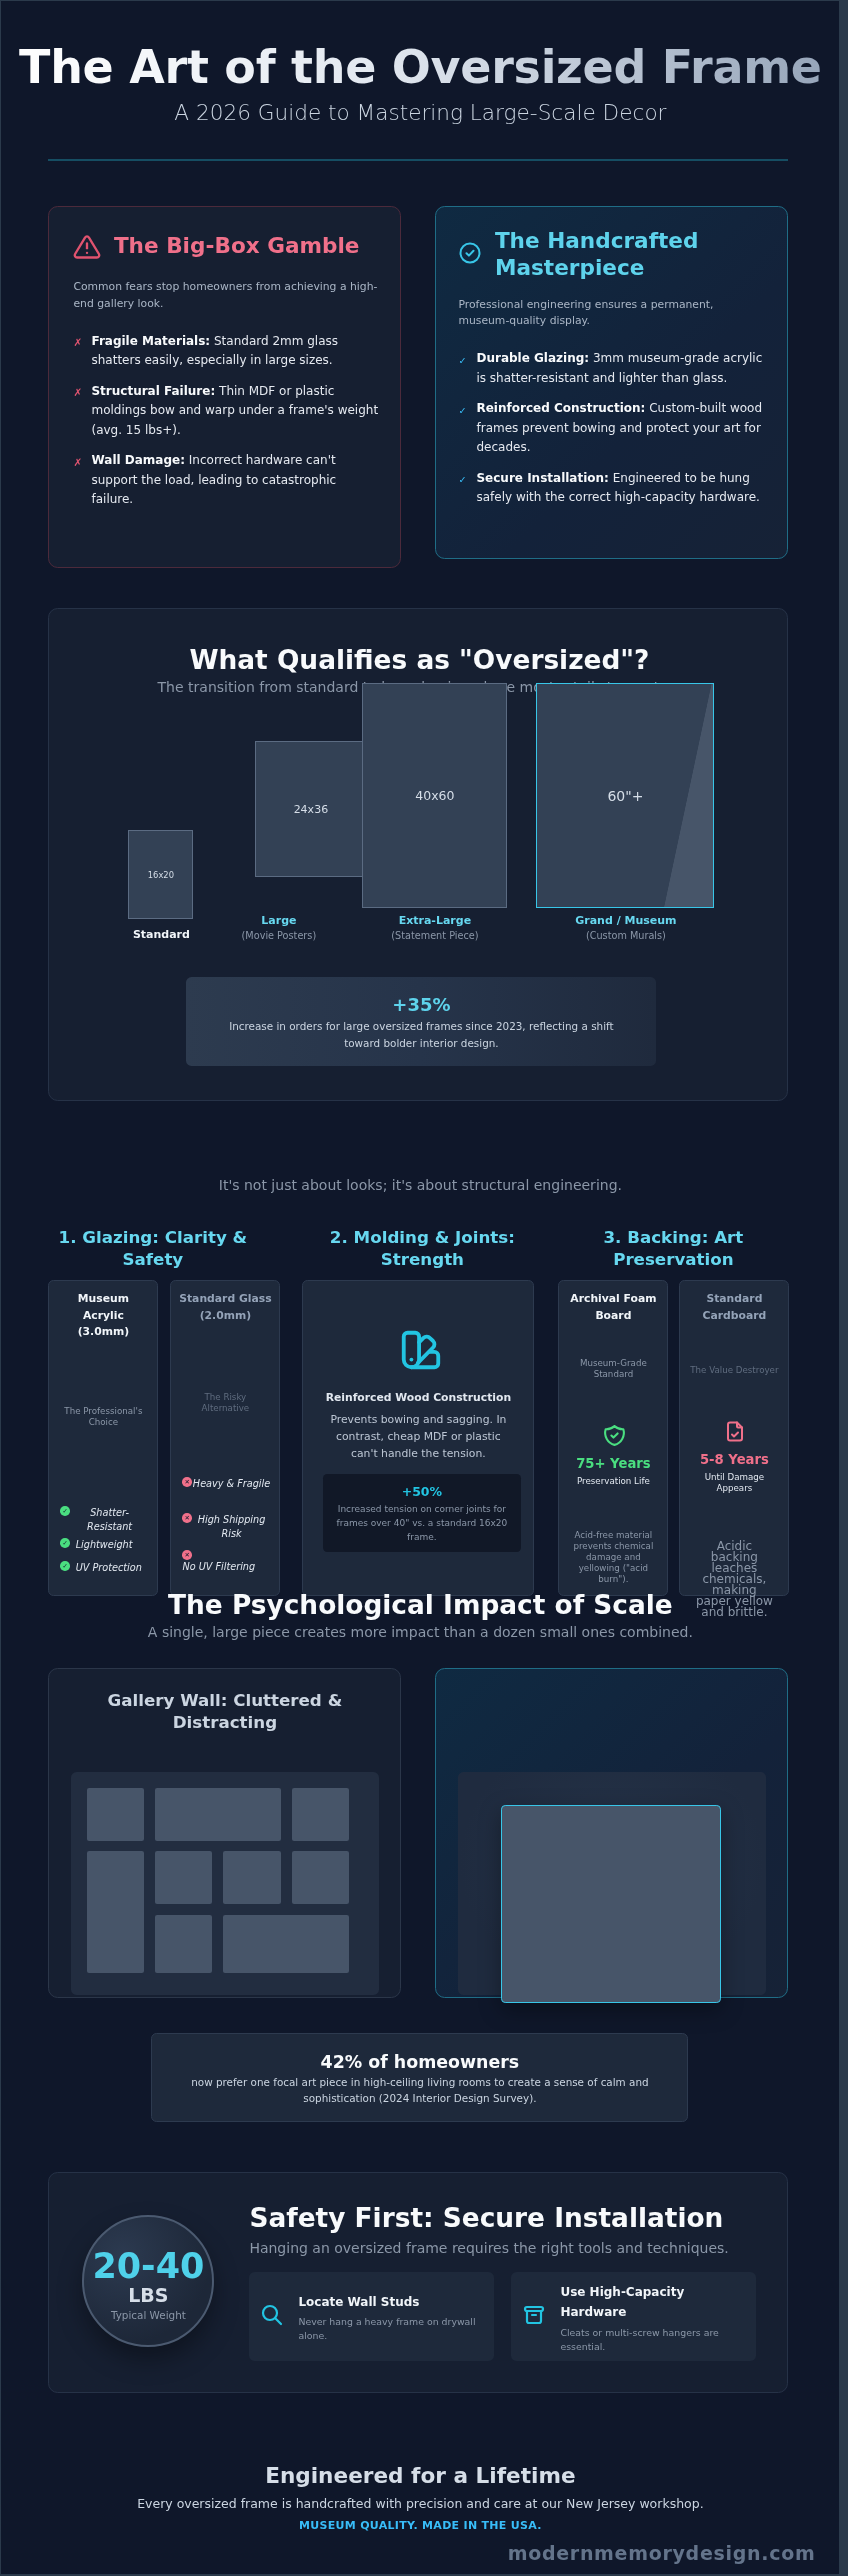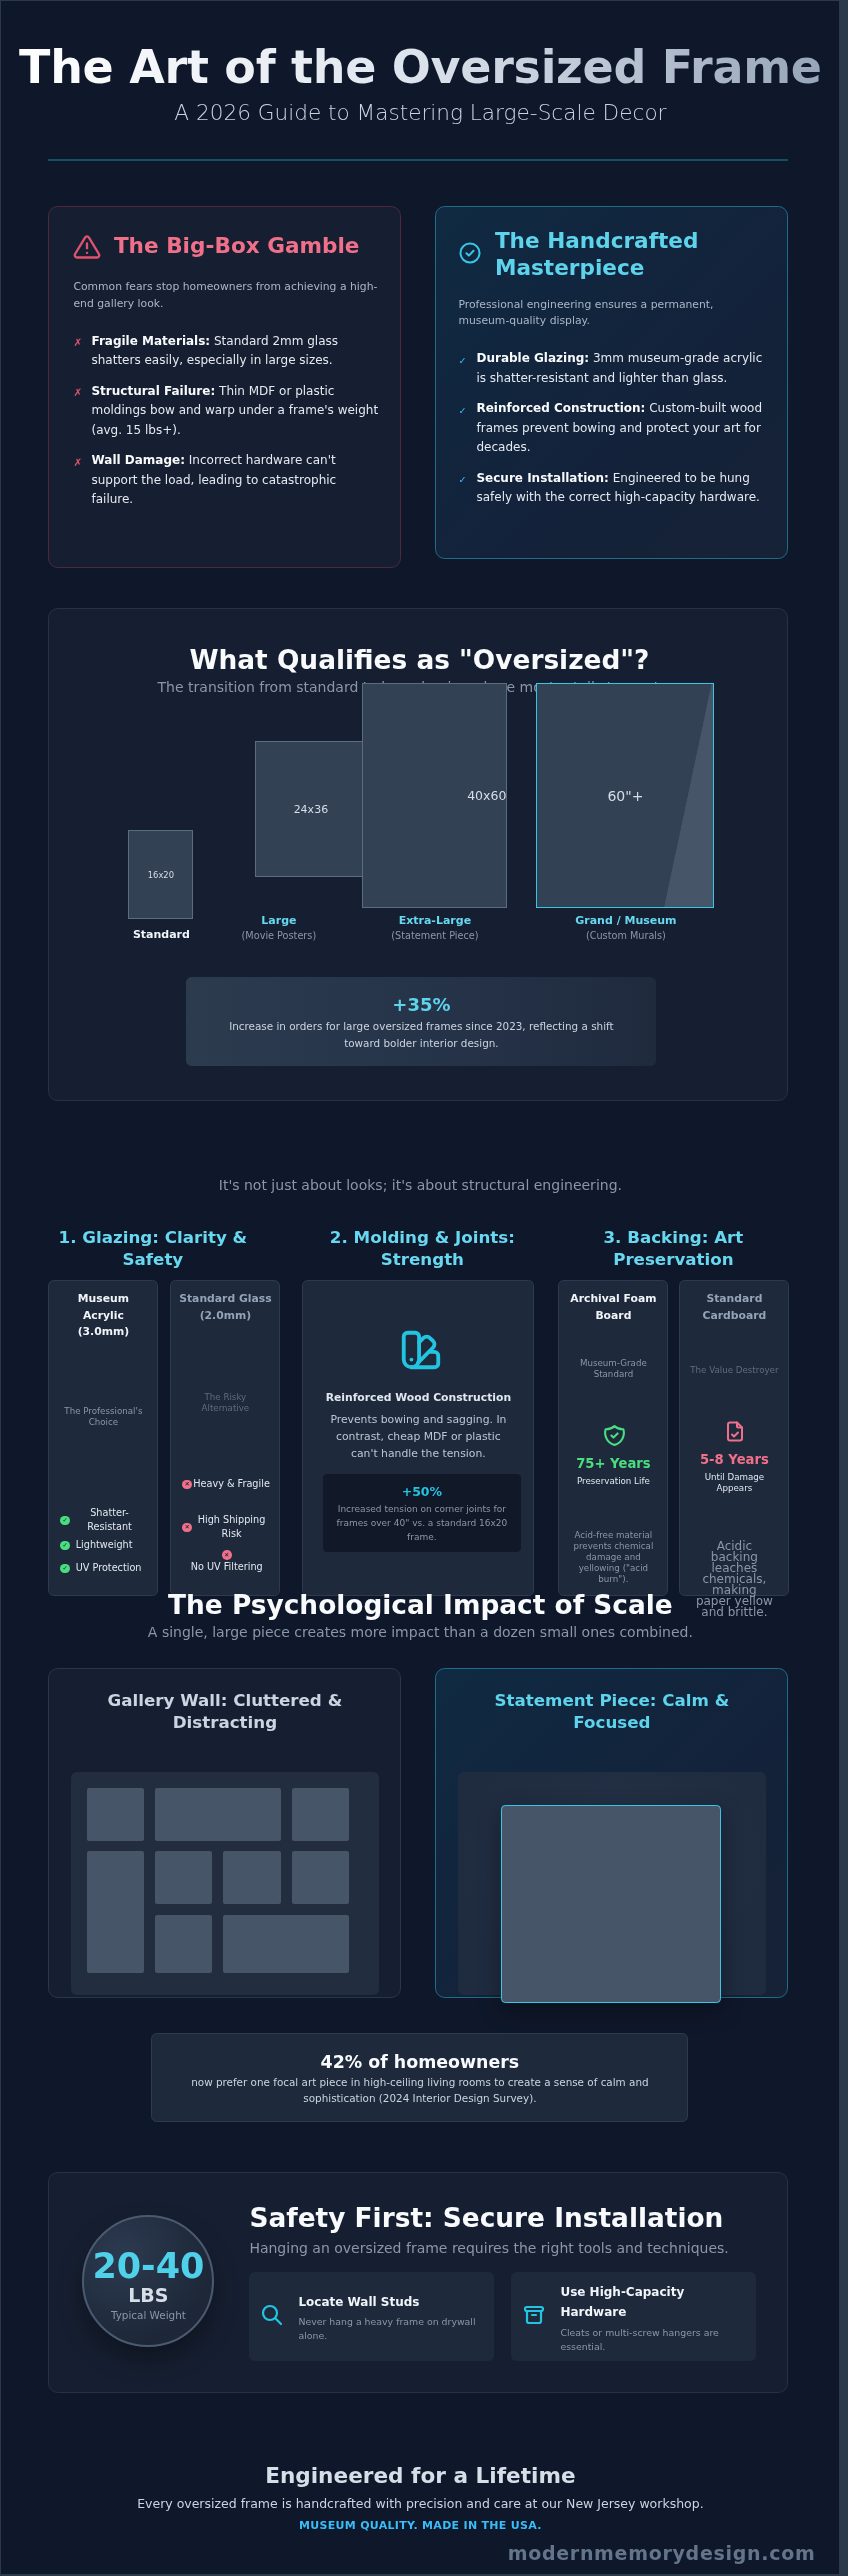--- a/index.html
+++ b/index.html
@@ -39,21 +39,21 @@
   .size-sub { position: absolute; text-align: center; font-size: 9.7px; color: #8b97a8; }
   .stat-box { left: 185px; top: 976px; width: 470px; height: 89px; border-radius: 5.6px; background: linear-gradient(90deg, #2d3b4f 0%, #26344a 50%, #1f2a3d 100%); text-align: center; }
   .stat-num { font-size: 18px; font-weight: 700; color: #5ed3ec; margin-top: 16.7px; }
   .stat-txt { font-size: 10.4px; line-height: 16.7px; color: #cbd5e1; margin: 2.8px 28px 0; }
 
   
   .col-head { position: absolute; font-size: 16.7px; font-weight: 700; color: #67d8f0; text-align: center; line-height: 21.6px; }
   .mini-card { position: absolute; background: #1e293b; border: 0.7px solid #2d3a4f; border-radius: 5.6px; }
   .mini-title { font-size: 10.8px; font-weight: 700; text-align: center; line-height: 16.7px; margin-top: 9.7px; }
   .mini-tag { position: absolute; left: 0; right: 0; font-size: 8.7px; text-align: center; line-height: 11px; }
-  .feat { position: absolute; left: 11px; right: 8.4px; display: flex; align-items: center; font-size: 9.7px; line-height: 14px; color: #e2e8f0; }
+  .feat { position: absolute; left: 11px; right: 8.4px; display: flex; align-items: flex-start; font-size: 9.7px; line-height: 14px; color: #e2e8f0; font-style: italic; }
   .feat .dot { width: 9.7px; height: 9.7px; border-radius: 50%; flex: 0 0 9.7px; display: flex; align-items: center; justify-content: center; font-size: 6.3px; font-weight: 700; color: #0f172a; }
   .feat .dot.ok { background: #4ade80; }
   .feat .dot.no { background: #f0708a; }
   .feat .ftext { flex: 1; text-align: center; }
 
   
   .psy-card { position: absolute; top: 1667px; width: 353px; height: 330px; border-radius: 9.7px; }
   .psy-card.left { left: 47px; background: #161f31; border: 0.7px solid #2b3649; }
   .psy-card.right { left: 434px; background: linear-gradient(135deg, #0f2a42 0%, #13223a 60%, #162236 100%); border: 0.7px solid #1f6d86; }
   .psy-title { position: absolute; left: 21px; right: 21px; top: 21px; font-size: 16.7px; font-weight: 700; text-align: center; line-height: 21.6px; }
@@ -154,21 +154,21 @@
   <section class="abs size-panel">
     <h2 class="abs sec-title" style="left:0; width:740px; top:35px;">What Qualifies as "Oversized"?</h2>
     <p class="abs sec-sub" style="left:0; width:740px; top:70px;">The transition from standard to large begins where most retail stores stop.</p>
 
     <div class="frame-box" style="left:79px; top:221px; width:65px; height:89px; font-size:8.4px;">
         <span>16x20</span>
       </div>
     <div class="frame-box" style="left:174px; top:132px; width:111px; height:136px; font-size:11px;margin-left:32px;">
         <span>24x36</span>
       </div>
-    <div class="frame-box" style="left:313px; top:74px; width:145px; height:225px; font-size:12.5px;justify-content:flex-end;">
+    <div class="frame-box" style="left:313px; top:74px; width:145px; height:225px; font-size:12.5px;">
         <span>40x60</span>
       </div>
     <div class="frame-box grand" style="left:487px; top:74px; width:178px; height:225px; font-size:14px;">
         <span>60"+</span>
       </div>
 
     <div class="size-label" style="left:67px; width:90px; top:319px; color:#f1f5f9;">Standard</div>
     <div class="size-label" style="left:160px; width:139px; top:305px; color:#67d8f0;">Large</div>
     <div class="size-sub" style="left:160px; width:139px; top:321px;">(Movie Posters)</div>
     <div class="size-label" style="left:316px; width:139px; top:305px; color:#67d8f0;">Extra-Large</div>
@@ -280,21 +280,20 @@
       <div class="pic" style="left:16px; top:79px; width:57px; height:122px;"></div>
       <div class="pic" style="left:84px; top:79px; width:57px; height:53px;"></div>
       <div class="pic" style="left:152px; top:79px; width:58px; height:53px;"></div>
       <div class="pic" style="left:221px; top:79px; width:57px; height:53px;"></div>
       <div class="pic" style="left:84px; top:143px; width:57px; height:58px;"></div>
       <div class="pic" style="left:152px; top:143px; width:126px; height:58px;"></div>
     </div>
   </div>
 
   <div class="psy-card right">
-    <div class="psy-title" style="color:#5ed3ec;">Statement Piece: Calm &amp; Focused</div>
     <div class="wall" style="background:radial-gradient(ellipse at 50% 40%, #253348 0%, #1f2b3f 70%);">
       <div class="focus-pic"></div>
     </div>
   </div>
 
   <div class="abs survey">
     <div class="survey-num">42% of homeowners</div>
     <div class="survey-txt">now prefer one focal art piece in high-ceiling living rooms to create a sense of calm and sophistication (2024 Interior Design Survey).</div>
   </div>
 

